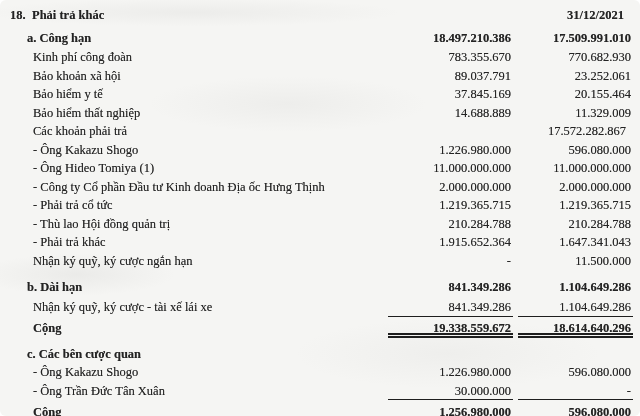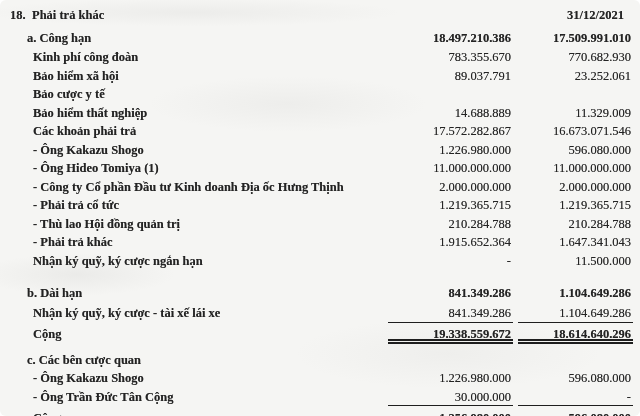--- a/index.html
+++ b/index.html
@@ -27,31 +27,31 @@
     line-height:18.5px;
     align-items:stretch;
     white-space:nowrap;
   }
   .label{flex:1 1 auto; overflow:hidden;}
   .v1{width:125px; text-align:right; box-sizing:border-box; padding-right:2px;font-family:Liberation Serif, serif;}
   .gap{width:5px;}
   .v2{width:115px; text-align:right; box-sizing:border-box; padding-right:2px;}
   .bold{font-weight:bold;}
   .indent-section{padding-left:17px;}
-  .indent-item{padding-left:23px;font-weight:bold;}
+  .indent-item{padding-left:23px;}
   .heading .label{padding-left:0;}
   .heading .no{display:inline-block; width:22px;}
   .heading .v1{padding-right:4px;}
   .heading .v2{padding-right:5px;}
   .rule-single{border-bottom:1.5px solid #1e1e1e;}
   .rule-double{border-bottom:5px double #1e1e1e;}
   
   #rows .row:nth-child(1){margin-top:4px;}
   #rows .row:nth-child(2){margin-top:1px;}
-  #rows .row:nth-child(14){margin-top:14px;}
+  #rows .row:nth-child(14){margin-top:8px;}
   #rows .row:nth-child(15){margin-top:1.5px;justify-content:center;}
   #rows .row:nth-child(16){margin-top:2.5px;}
   #rows .row:nth-child(17){margin-top:7px;}
   #rows .row:nth-child(20){margin-top:2.5px;}
 </style>
 </head>
 <body>
 
 <div class="page">
 
@@ -70,40 +70,41 @@
       <div class="gap"></div>
       <div class="v2 bold">17.509.991.010</div>
     </div>
       <div class="row">
       <div class="label indent-item">Kinh phí công đoàn</div>
       <div class="v1">783.355.670</div>
       <div class="gap"></div>
       <div class="v2">770.682.930</div>
     </div>
       <div class="row">
-      <div class="label indent-item">Bảo hiểm xã hội</div>
+      <div class="label indent-item">Bảo khoản xã hội</div>
       <div class="v1">89.037.791</div>
       <div class="gap"></div>
       <div class="v2">23.252.061</div>
     </div>
       <div class="row">
-      <div class="label indent-item">Bảo cược y tế</div>
+      <div class="label indent-item">Bảo hiểm y tế</div>
+      <div class="v1">37.845.169</div>
       <div class="gap"></div>
+      <div class="v2">20.155.464</div>
     </div>
       <div class="row">
       <div class="label indent-item">Bảo hiểm thất nghiệp</div>
       <div class="v1">14.688.889</div>
       <div class="gap"></div>
       <div class="v2">11.329.009</div>
     </div>
       <div class="row">
       <div class="label indent-item">Các khoản phải trả</div>
       <div class="v1">17.572.282.867</div>
       <div class="gap"></div>
-      <div class="v2">16.673.071.546</div>
     </div>
       <div class="row">
       <div class="label indent-item">- Ông Kakazu Shogo</div>
       <div class="v1">1.226.980.000</div>
       <div class="gap"></div>
       <div class="v2">596.080.000</div>
     </div>
       <div class="row">
       <div class="label indent-item">- Ông Hideo Tomiya (1)</div>
       <div class="v1">11.000.000.000</div>
@@ -164,21 +165,21 @@
       <div class="gap"></div>
       <div class="v2 bold"></div>
     </div>
       <div class="row">
       <div class="label indent-item">- Ông Kakazu Shogo</div>
       <div class="v1">1.226.980.000</div>
       <div class="gap"></div>
       <div class="v2">596.080.000</div>
     </div>
       <div class="row">
-      <div class="label indent-item">- Ông Trần Đức Tân Cộng</div>
+      <div class="label indent-item">- Ông Trần Đức Tân Xuân</div>
       <div class="v1 rule-single">30.000.000</div>
       <div class="gap"></div>
       <div class="v2 rule-single">-</div>
     </div>
       <div class="row">
       <div class="label bold indent-item">Cộng</div>
       <div class="v1 bold rule-double">1.256.980.000</div>
       <div class="gap"></div>
       <div class="v2 bold rule-double">596.080.000</div>
     </div>

